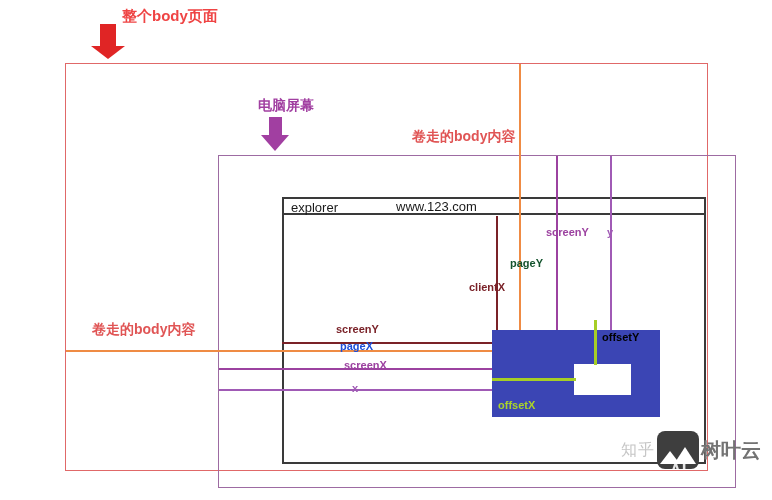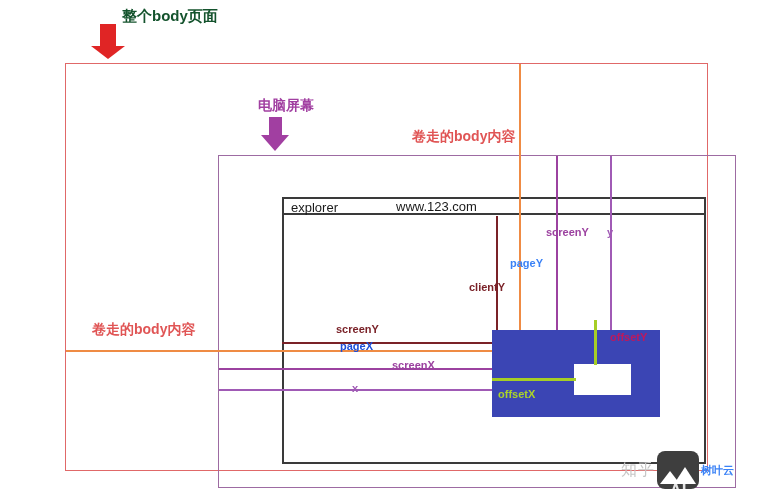--- a/index.html
+++ b/index.html
@@ -30,55 +30,55 @@
   .pageX-line   { left: 66px;  top: 350px; width: 426px; background: #ef8b44; }
   .screenX-line { left: 219px; top: 368px; width: 273px; background: #9c42a0; }
   .x-line       { left: 219px; top: 389px; width: 273px; background: #a05ab5; }
   .offsetY-line { left: 594px; top: 320px; width: 3px;  height: 45px; background: #a6ce26; }
   .offsetX-line { left: 492px; top: 378px; width: 84px; height: 3px;  background: #a6ce26; }
 
   
   .lbl { position: absolute; font-weight: bold; font-size: 11px; white-space: nowrap; }
   .lbl-screenY { left: 546px; top: 226px; color: #9c42a0; }
   .lbl-y       { left: 607px; top: 226px; color: #a05ab5; }
-  .lbl-pageY   { left: 510px; top: 257px; color: #3b82f6; }
+  .lbl-pageY   { left: 510px; top: 257px; color: #14532d; }
   .lbl-clientY { left: 469px; top: 281px; color: #7a2228; }
   .lbl-clientX { left: 336px; top: 323px; color: #7a2228; }
   .lbl-pageX   { left: 340px; top: 340px; color: #1d4ed8; }
-  .lbl-screenX { left: 344px; top: 359px; color: #9c42a0; margin-left: 48px; }
+  .lbl-screenX { left: 344px; top: 359px; color: #9c42a0; }
   .lbl-x       { left: 352px; top: 382px; color: #a05ab5; }
-  .lbl-offsetY { left: 602px; top: 331px; color: #be185d; margin-left: 8px; }
-  .lbl-offsetX { left: 498px; top: 388px; color: #abd32a; }
+  .lbl-offsetY { left: 602px; top: 331px; color: #000000; }
+  .lbl-offsetX { left: 498px; top: 399px; color: #abd32a; }
 
   
   .cn { position: absolute; font-weight: bold; white-space: nowrap; }
-  .lbl-bodypage   { left: 122px; top: 7px;   font-size: 15px; color: #14532d; }
+  .lbl-bodypage   { left: 122px; top: 7px;   font-size: 15px; color: #ef4444; }
   .lbl-screen     { left: 258px; top: 97px;  font-size: 14px; color: #a13fa1; }
   .lbl-scroll-top { left: 412px; top: 128px; font-size: 14px; color: #e05555; }
   .lbl-scroll-left{ left: 92px;  top: 321px; font-size: 14px; color: #e05555; }
 
   
   .arrow { position: absolute; }
   .arrow .shaft { position: absolute; top: 0; }
   .arrow .head  { position: absolute; width: 0; height: 0; }
   .red-arrow { left: 91px; top: 24px; width: 34px; height: 35px; }
   .red-arrow .shaft { left: 9px; width: 16px; height: 22px; background: #e02525; }
   .red-arrow .head  { top: 22px; left: 0; border-left: 17px solid transparent; border-right: 17px solid transparent; border-top: 13px solid #e02525; }
   .purple-arrow { left: 261px; top: 117px; width: 29px; height: 35px; }
   .purple-arrow .shaft { left: 8px; width: 13px; height: 18px; background: #a13fa1; }
   .purple-arrow .head  { top: 18px; left: 0; border-left: 14px solid transparent; border-right: 14px solid transparent; border-top: 16px solid #a13fa1; }
 
   
-  .watermark { position: absolute; left: 621px; top: 451px; display: flex; align-items: center; z-index: 50; justify-content: flex-end; }
+  .watermark { position: absolute; left: 621px; top: 431px; display: flex; align-items: center; z-index: 50; justify-content: flex-end; }
   .wm-site { font-size: 16px; color: #c6c6c6; letter-spacing: 1px; }
   .wm-icon { position: relative; width: 42px; height: 38px; background: #3e3e3e; border-radius: 8px; margin: 0 2px; overflow: hidden; flex: 0 0 auto; }
   .wm-icon .ai { position: absolute; top: 2px; left: 0; width: 100%; text-align: center; color: #e5e5e5; font-weight: bold; font-size: 17px; margin-top: 28px; }
   .wm-icon .mt1 { position: absolute; left: 3px; bottom: 5px; width: 0; height: 0; border-left: 10px solid transparent; border-right: 10px solid transparent; border-bottom: 13px solid #ffffff; }
   .wm-icon .mt2 { position: absolute; left: 17px; bottom: 5px; width: 0; height: 0; border-left: 11px solid transparent; border-right: 11px solid transparent; border-bottom: 17px solid #ffffff; }
-  .wm-user { font-size: 11px; font-weight: bold; color: #3b82f6; }
+  .wm-user { font-size: 20px; font-weight: bold; color: #737373; }
 </style>
 </head>
 <body>
 
 <div class="canvas">
 
   <div class="abs body-rect"></div>
   <div class="abs screen-rect"></div>
 
   <div class="abs browser">
@@ -101,21 +101,21 @@
   <div class="abs blue-box">
     <div class="white-box"></div>
   </div>
 
   <div class="abs offsetY-line"></div>
   <div class="abs offsetX-line"></div>
 
   <div class="lbl lbl-screenY">screenY</div>
   <div class="lbl lbl-y">y</div>
   <div class="lbl lbl-pageY">pageY</div>
-  <div class="lbl lbl-clientY">clientY</div>
+  <div class="lbl lbl-clientY">clientX</div>
   <div class="lbl lbl-clientX">screenY</div>
   <div class="lbl lbl-pageX">pageX</div>
   <div class="lbl lbl-screenX">screenX</div>
   <div class="lbl lbl-x">x</div>
   <div class="lbl lbl-offsetY">offsetY</div>
   <div class="lbl lbl-offsetX">offsetX</div>
 
   <div class="cn lbl-bodypage">整个body页面</div>
   <div class="cn lbl-screen">电脑屏幕</div>
   <div class="cn lbl-scroll-top">卷走的body内容</div>

